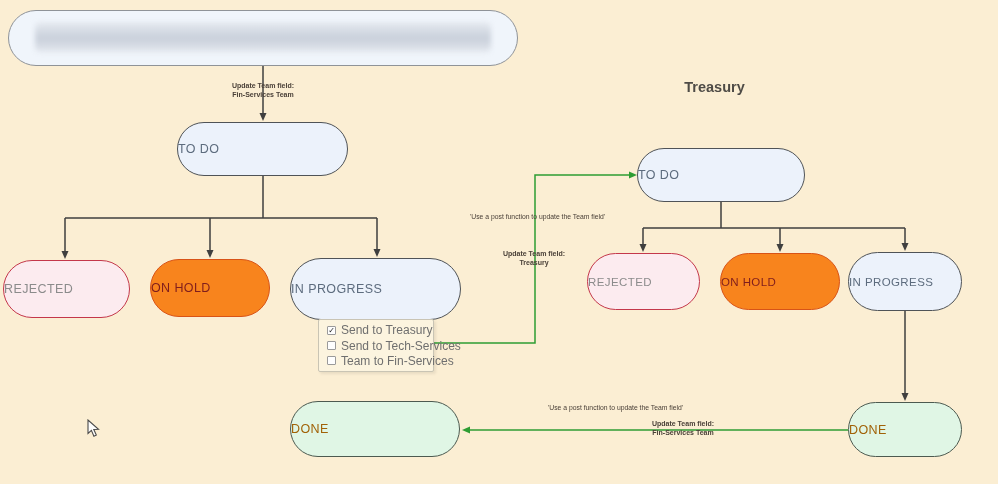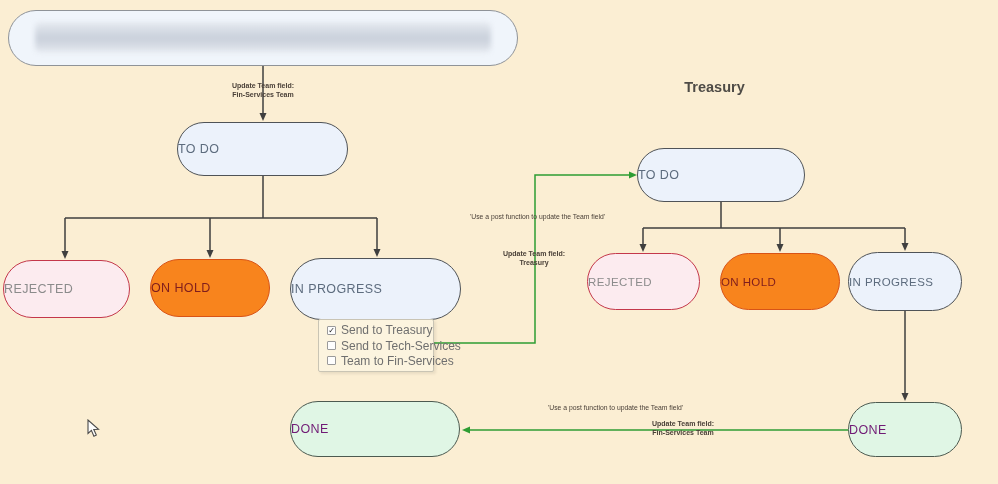--- a/index.html
+++ b/index.html
@@ -11,21 +11,21 @@
   svg.wires{position:absolute;left:0;top:0;z-index:1;}
   
   .node{
     position:absolute;border-radius:999px;box-sizing:border-box;
     display:flex;align-items:center;
     font-size:12.5px;letter-spacing:.4px;z-index:2;
   }
   .node.blue  {background:#ECF2FB;border:1.6px solid #4F5357;color:#5D6C7E;}
   .node.red   {background:#FCEBEF;border:1.6px solid #C4374A;color:#8B8B8B;}
   .node.orange{background:#F8841D;border:1.6px solid #D85317;color:#7f1d1d;}
-  .node.green {background:#E0F6E5;border:1.6px solid #4C5A50;color:#701a75;}
+  .node.green {background:#E0F6E5;border:1.6px solid #4C5A50;color:#a16207;}
   
   .header-pill{
     position:absolute;left:8px;top:10px;width:510px;height:56px;
     background:#F0F5FB;border:1.3px solid #8F9398;border-radius:999px;
     box-sizing:border-box;z-index:2;
   }
   .header-pill .blurband{
     position:absolute;left:26px;right:26px;top:11px;height:31px;border-radius:6px;
     background:linear-gradient(180deg,#e6eaf0 0%,#d5dbe4 30%,#c9d0db 52%,#d7dce5 78%,#e9edf3 100%);
     filter:blur(2.5px);

